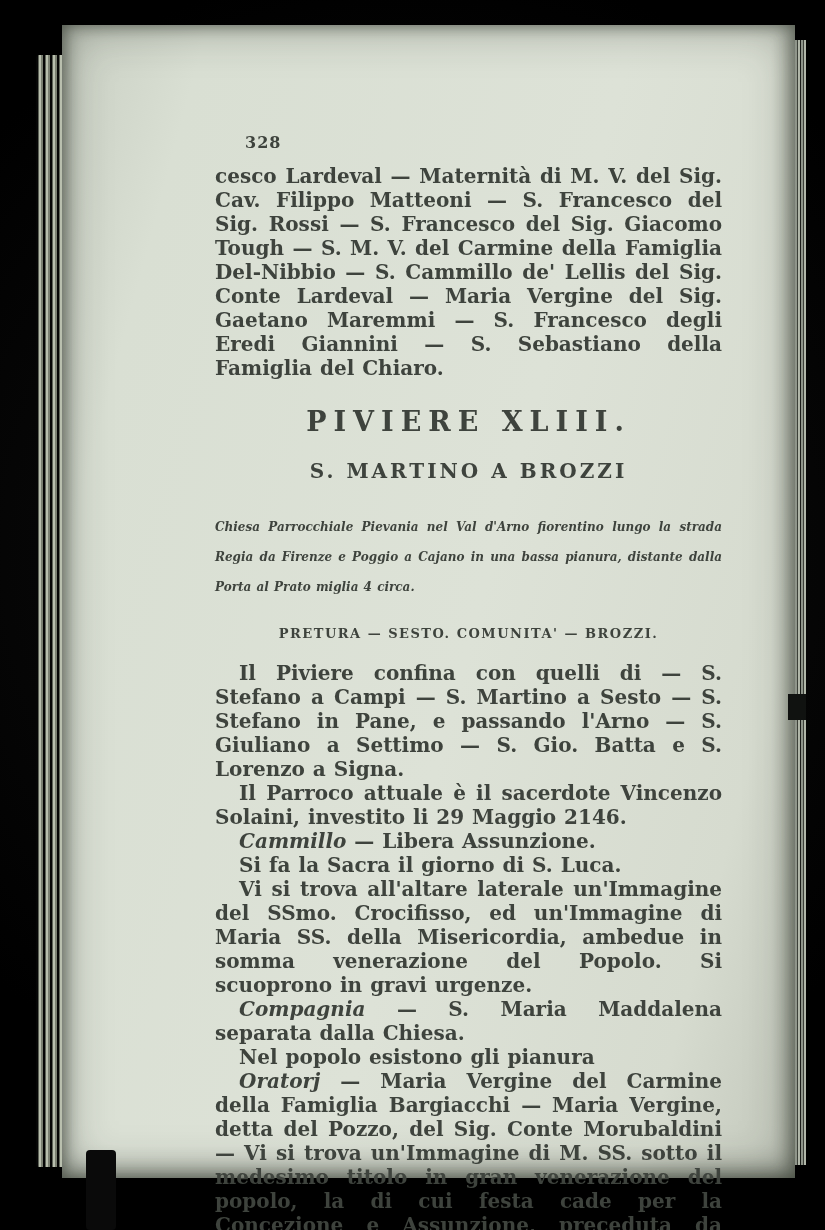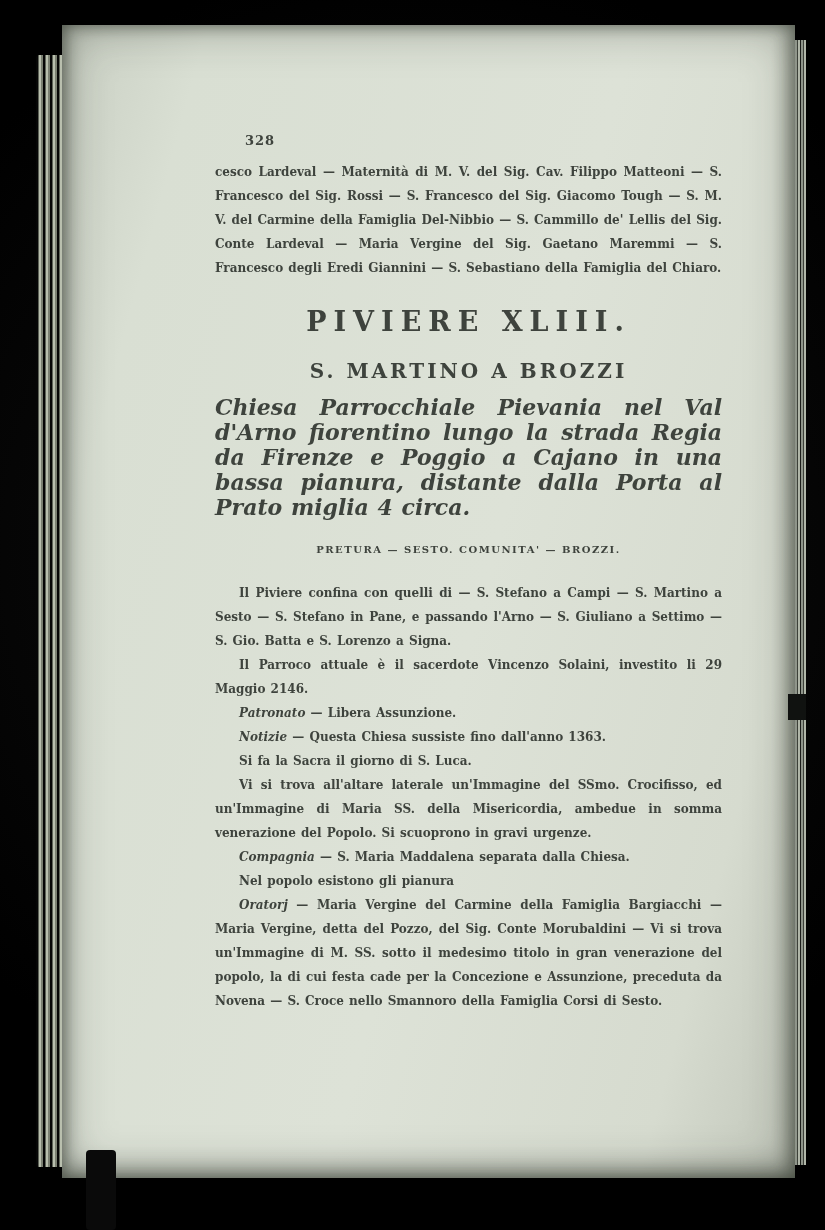--- a/index.html
+++ b/index.html
@@ -37,45 +37,45 @@
   }
   .clip-bottom {
     position:absolute; left:86px; top:1150px; width:30px; height:80px;
     background:#0a0a0a; border-radius:4px;
   }
   .notch-right {
     position:absolute; left:788px; top:694px; width:18px; height:26px;
     background:#101210;
   }
   .page-number {
-    font-size:13px; font-weight:bold; letter-spacing:1px;
+    font-size:16px; font-weight:bold; letter-spacing:1px;
     margin:0 0 12px 30px;
   }
   .para {
-    font-size:12px; line-height:24px; font-weight:bold;
+    font-size:20px; line-height:24px; font-weight:bold;
     text-align:justify; word-spacing:1px;
   }
   .indent { text-indent:24px; }
   .heading {
     font-size:27px; font-weight:bold; text-align:center;
     letter-spacing:7px; margin-top:26px; white-space:nowrap;
   }
   .subheading {
     font-size:20px; font-weight:bold; text-align:center;
     letter-spacing:3px; margin-top:22px;
   }
   .lede {
-    font-size:22px; line-height:25px; font-weight:bold; font-style:italic;
-    text-align:justify; margin-top:12px; word-spacing:1px;
+    font-size:12px; line-height:30px; font-weight:bold; font-style:italic;
+    text-align:justify; margin-top:29px; word-spacing:1px;
   }
   .jurisdiction {
-    font-size:10px; font-weight:bold; text-align:center;
+    font-size:13px; font-weight:bold; text-align:center;
     letter-spacing:1.5px; margin-top:24px;
   }
-  .body-start { margin-top:26px; }
+  .body-start { margin-top:20px; }
   .lead { font-style:italic; }
 </style>
 </head>
 <body>
 
 <div class="scan">
   <div class="page-edges-left"></div>
 
   <div class="page">
     <div class="page-number">328</div>
@@ -87,23 +87,22 @@
 
     <p class="lede">Chiesa Parrocchiale Pievania nel Val d'Arno fiorentino lungo la strada Regia da Firenze e Poggio a Cajano in una bassa pianura, distante dalla Porta al Prato miglia 4 circa.</p>
 
     <p class="jurisdiction">PRETURA — SESTO. COMUNITA' — BROZZI.</p>
 
     <p class="para indent body-start"><span class="lead"></span><span>Il Piviere confina con quelli di — S. Stefano a Campi — S. Martino a Sesto — S. Stefano in Pane, e passando l'Arno — S. Giuliano a Settimo — S. Gio. Batta e S. Lorenzo a Signa.</span></p>
 
 
     <p class="para indent"><span class="lead"></span><span>Il Parroco attuale è il sacerdote Vincenzo Solaini, investito li 29 Maggio 2146.</span></p>
 
-    <p class="para indent"><span class="lead">Patronato</span><span> — Libera Assunzione.</span></p>
+    <p class="para indent"><span class="lead">Cammillo</span><span> — Libera Assunzione.</span></p>
 
-    <p class="para indent"><span class="lead">Notizie</span><span> — Questa Chiesa sussiste fino dall'anno 1363.</span></p>
 
     <p class="para indent"><span class="lead"></span><span>Si fa la Sacra il giorno di S. Luca.</span></p>
 
     <p class="para indent"><span class="lead"></span><span>Vi si trova all'altare laterale un'Immagine del SSmo. Crocifisso, ed un'Immagine di Maria SS. della Misericordia, ambedue in somma venerazione del Popolo. Si scuoprono in gravi urgenze.</span></p>
 
     <p class="para indent"><span class="lead">Compagnia</span><span> — S. Maria Maddalena separata dalla Chiesa.</span></p>
 
     <p class="para indent"><span class="lead"></span><span>Nel popolo esistono gli pianura</span></p>
 
     <p class="para indent"><span class="lead">Oratorj</span><span> — Maria Vergine del Carmine della Famiglia Bargiacchi — Maria Vergine, detta del Pozzo, del Sig. Conte Morubaldini — Vi si trova un'Immagine di M. SS. sotto il medesimo titolo in gran venerazione del popolo, la di cui festa cade per la Concezione e Assunzione, preceduta da Novena — S. Croce nello Smannoro della Famiglia Corsi di Sesto.</span></p>

